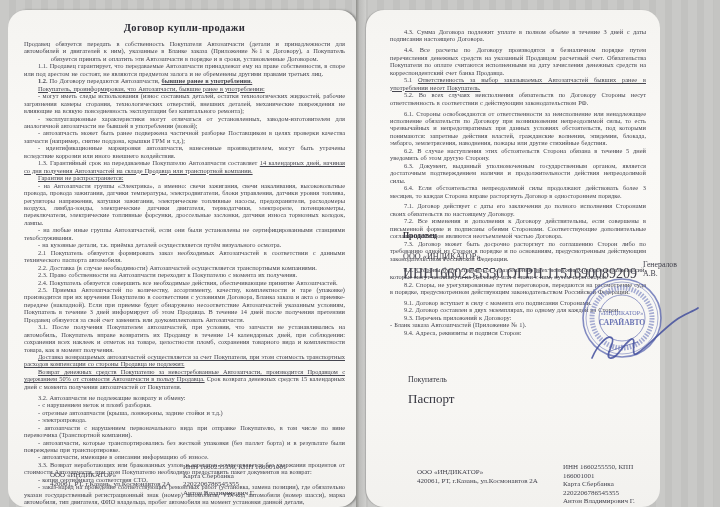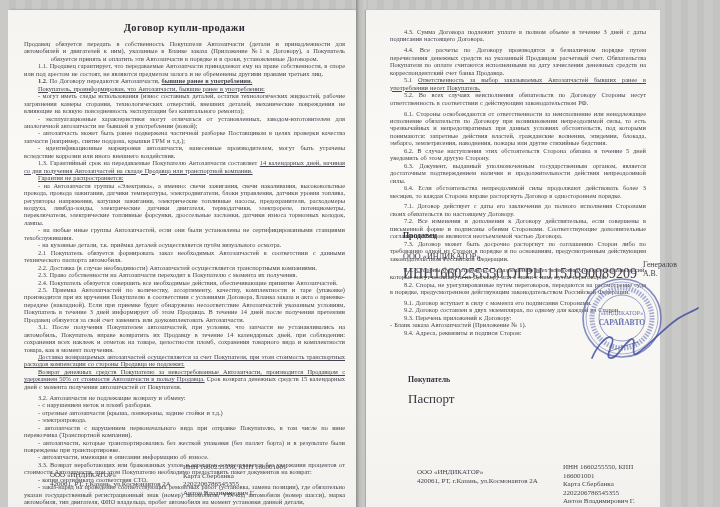--- a/index.html
+++ b/index.html
@@ -2,21 +2,21 @@
 <html><head>
 <meta charset="utf-8">
 <style>
   html,body{margin:0;padding:0;background:#9b9b99;}
   .photo{position:relative;width:720px;height:507px;overflow:hidden;
     background:#c7c7c5;
     background-image:repeating-linear-gradient(90deg,#c9c9c7 0 9px,#c2c2c0 9px 16px),
                      repeating-linear-gradient(0deg,rgba(255,255,255,.06) 0 3px,rgba(0,0,0,.04) 3px 6px);
     font-family:"Liberation Serif","DejaVu Serif",serif;color:#41414c;}
   .page{position:absolute;top:10px;bottom:0;background:#f8f7f4;
-    background-image:linear-gradient(180deg,#f5f4f1,#faf9f6 30%,#f7f6f3 80%,#f2f1ee);}
+    background-image:linear-gradient(180deg,#f5f4f1,#faf9f6 30%,#f7f6f3 80%,#f2f1ee);border-radius:18px;}
   .page1{left:8px;width:349px;box-shadow:2px 0 2px rgba(60,60,58,.45);}
   .page2{left:366px;width:294px;box-shadow:-1px 0 1px rgba(90,90,88,.3);}
   .divider{position:absolute;left:356px;top:0;width:10px;height:507px;
     background:linear-gradient(90deg,#8f8f8b,#bdbdbb 35%,#cfcfcd);}
   .edge-right{position:absolute;left:714px;top:0;width:6px;height:507px;background:#c4c4c2;}
   .content1{position:absolute;left:16px;right:12px;top:12px;}
   .content2{position:absolute;left:24px;right:14px;top:18px;}
   .doc-title{text-align:center;font-weight:700;font-size:10.5px;color:#2d2d36;margin:0 0 7px 0;letter-spacing:.3px;}
   .para{margin:0;font-size:6.4px;line-height:7.45px;text-align:justify;text-indent:14px;
     color:#45454f;word-spacing:.4px;}
@@ -28,21 +28,21 @@
   .bu{font-weight:700;text-decoration:underline;}
   .footer-col{position:absolute;font-size:7px;line-height:8.6px;color:#3f3f4a;}
   .f1a{left:42px;top:461px;}
   .f1b{left:175px;top:453px;}
   .f2a{left:51px;top:458px;}
   .f2b{left:197px;top:453px;}
   .seller-heading{position:absolute;left:37px;top:221px;font-weight:700;font-size:7.8px;color:#35353f;}
   .seller-org{position:absolute;left:37px;top:242px;font-size:8.2px;}
   .seller-req{position:absolute;left:37px;top:256px;font-size:14px;}
   .seller-signer{position:absolute;left:277px;top:250px;font-size:7.8px;font-family:Liberation Serif, serif;}
-  .buyer-heading{position:absolute;left:42px;top:365px;font-weight:700;font-size:7.8px;color:#35353f;}
+  .buyer-heading{position:absolute;left:42px;top:365px;font-weight:400;font-size:7.8px;color:#35353f;}
   .buyer-passport{position:absolute;left:42px;top:381px;font-weight:400;font-size:13px;color:#35353f;}
   .stamp{position:absolute;left:214px;top:266px;width:84px;height:84px;opacity:.88;}
   .signature{position:absolute;left:212px;top:276px;width:130px;height:86px;}
   .watermark{position:absolute;left:574px;top:450px;width:146px;height:57px;
     color:rgba(255,255,255,.82);text-shadow:0 0 1px rgba(150,150,150,.45);}
   .wm-text{position:absolute;left:44px;top:2px;font-family:"DejaVu Sans","Liberation Sans",sans-serif;
     font-weight:700;font-size:42px;letter-spacing:-1.5px;}
 </style>
 </head>
 <body>

